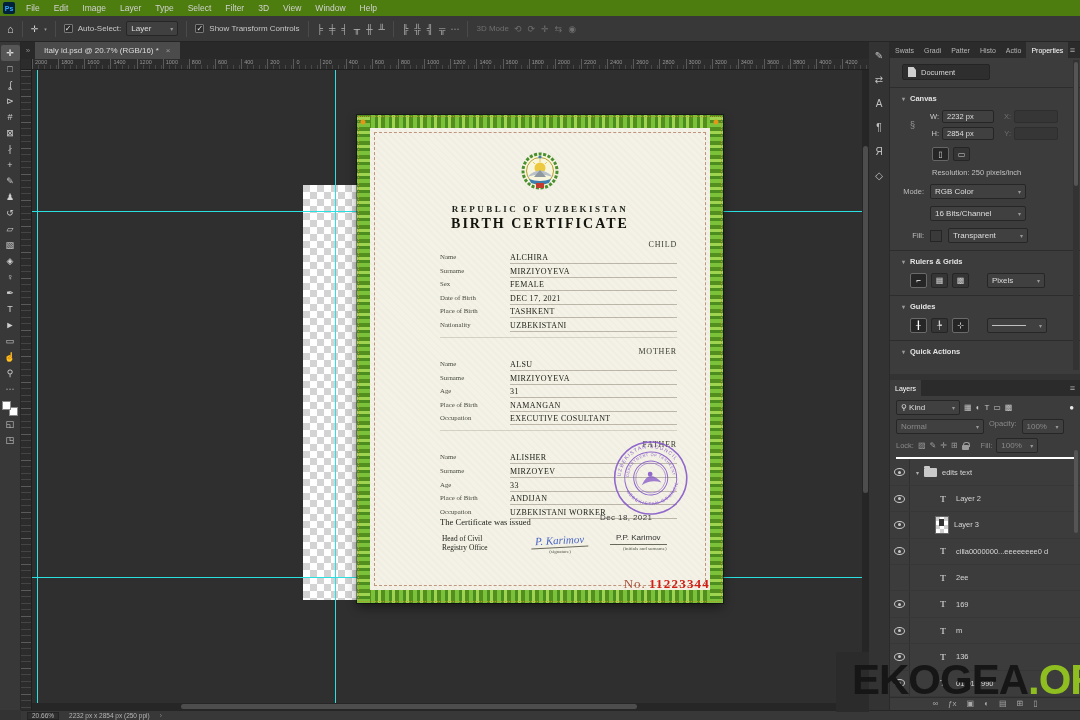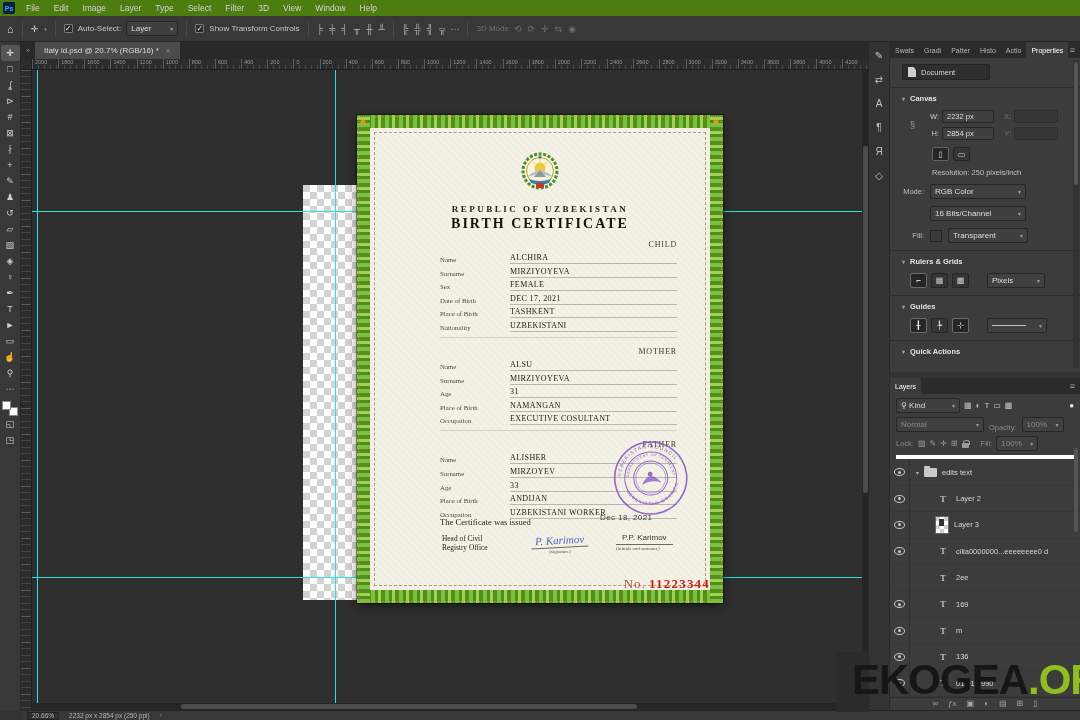--- a/index.html
+++ b/index.html
@@ -97,37 +97,37 @@
 
   .cert-content { position:absolute; inset:13px; font-family:"Liberation Serif", serif; color:#23251d; }
   .emblem-wrap { position:absolute; top:24px; left:0; right:0; display:flex; justify-content:center; }
   .cert-country { position:absolute; top:76px; left:0; right:0; text-align:center; font-size:9px;
                   font-weight:bold; letter-spacing:2.5px; color:#1d231c; }
   .cert-title { position:absolute; top:88px; left:0; right:0; text-align:center; font-size:14px;
                 letter-spacing:2px; color:#14140e; font-weight:600; }
   .cert-sections { position:absolute; top:112px; left:70px; right:33px; }
   .sec-heading { font-size:8px; letter-spacing:.8px; color:#3a3c32; margin:9px 0 4px;text-align:right; }
   .sec:first-child .sec-heading { margin-top:0; }
-  .crow { display:flex; align-items:flex-end; margin-bottom:2.6px; }
+  .crow { display:flex; margin-bottom:2.6px; }
   .crow .lbl { width:70px; font-size:6.8px; color:#4a4c40; flex:0 0 70px; padding-bottom:1px; }
   .crow .val { flex:1; font-size:8px; letter-spacing:.4px; color:#20221a; border-bottom:1px solid rgba(85,75,55,.35);
                padding-bottom:1px; white-space:nowrap; }
   .sec-rule { border-bottom:1px solid rgba(70,65,45,.18); margin-top:5px; }
 
   .issued-row { position:absolute; top:389px; left:70px; right:33px; display:flex; }
   .issued-label { font-size:8.6px; }
   .issued-date { position:absolute; left:160px; top:-4px; font-family:"Liberation Sans",sans-serif;
                  font-size:8px; color:#3c3c3c; letter-spacing:.4px; }
   .sign-row { position:absolute; top:406px; left:72px; right:33px; display:flex; }
   .office-label { font-size:7.4px; line-height:9px; width:76px; }
   .sig-block { width:84px; text-align:center; position:relative; margin-top:-4px; }
   .signature { font-family:"Liberation Serif", serif; font-style:italic; font-size:11px; color:#4a66c8;
                transform:rotate(-3deg); border-bottom:1px solid #6a6a5a; padding:0 4px 1px; display:inline-block; }
   .sig-caption { font-size:5px; color:#55584a; margin-top:1px; }
-  .official-block { margin-left:14px; text-align:left; margin-top:-1px; }
+  .official-block { margin-left:8px; text-align:right; margin-top:-1px; }
   .official-name { font-family:"Liberation Sans",sans-serif; font-size:8px; color:#333;
                    border-bottom:1px solid #6a6a5a; padding:0 6px 2px; }
   .number-row { position:absolute; top:448px; left:0; right:0; text-align:right; font-size:13px; }
   .number-label { color:#a8543e; letter-spacing:1px; }
   .number-value { color:#d21d14; font-weight:bold; letter-spacing:1.2px; }
   .stamp-wrap { position:absolute; left:241px; top:310px; opacity:.88; transform:rotate(-8deg); }
 
   
   .right-rail { width:211px; display:flex; background:#333; }
   .rail-icons { width:21px; background:#333; border-right:1px solid #2a2a2a; display:flex;
@@ -173,23 +173,23 @@
   .panel-scrollbar { position:absolute; right:1px; top:18px; bottom:4px; width:6px; background:#333; }
   .panel-scrollbar .thumb { position:absolute; top:2px; height:40%; left:1px; right:1px; background:#555; border-radius:3px; }
 
   
   .layers-panel { flex:1; background:#3c3c3c; display:flex; flex-direction:column; position:relative; }
   .layers-controls { padding:4px 6px 0 6px; }
   .kind-row { display:flex; align-items:center; gap:4px; }
   .kind-dd { width:64px; height:15px; }
   .filter-icons { display:flex; gap:4px; color:#c5c5c5; font-size:8px; align-items:center; }
   .filter-dot { margin-left:auto; color:#e8e8e8; font-size:8px; }
-  .blend-row { display:flex; align-items:flex-end; gap:5px; margin-top:4px; }
+  .blend-row { display:flex; align-items:flex-start; gap:5px; margin-top:4px; }
   .lock-row { display:flex; align-items:center; gap:4px; margin-top:4px; color:#8a8a8a; font-size:7.5px;
-              padding-bottom:4px; border-bottom:4px solid #ffffff; }
+              padding-bottom:4px; border-bottom:2px solid #ffffff; }
   .lock-glyphs { display:flex; gap:4px; color:#9a9a9a; font-size:8px; align-items:center; }
   .padlock { width:7px; height:5px; background:#9a9a9a; position:relative; margin-top:3px; border-radius:1px; }
   .padlock::before { content:""; position:absolute; top:-3px; left:1px; width:5px; height:4px;
                      border:1px solid #9a9a9a; border-bottom:none; border-radius:3px 3px 0 0; }
   .layers-list { flex:1; overflow:hidden; }
   .layer-row { height:26.4px; display:flex; align-items:center; border-bottom:1px solid #373737; }
   .eye-cell { width:20px; align-self:stretch; border-right:1px solid #303030; display:flex;
               align-items:center; justify-content:center; }
   .eye { width:11px; height:8px; position:relative; }
   .eye::before { content:""; position:absolute; inset:0; border:1px solid #c9c9c9; border-radius:50%; }

